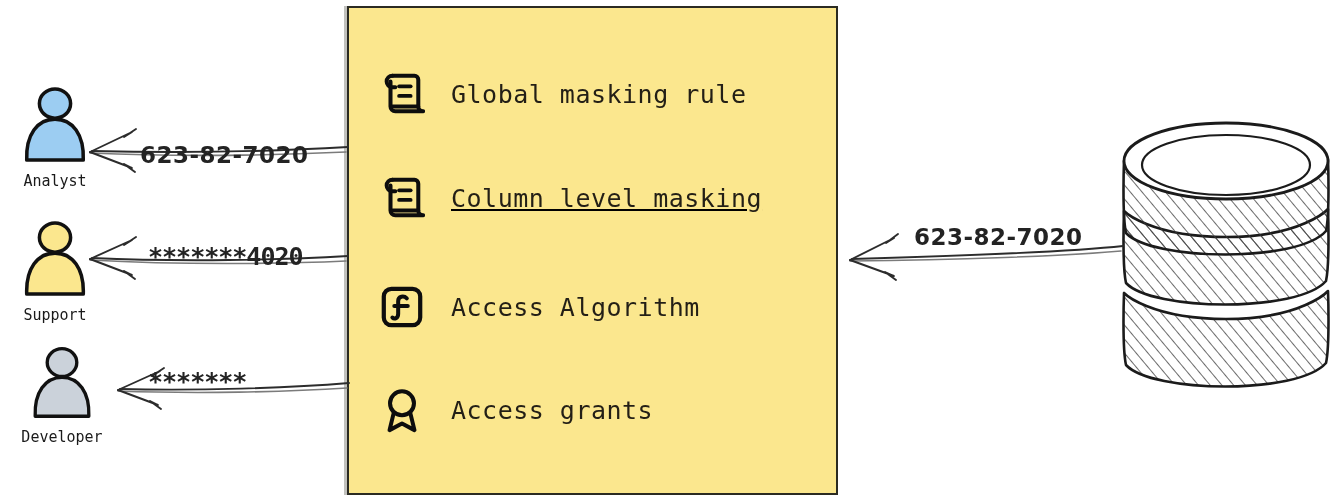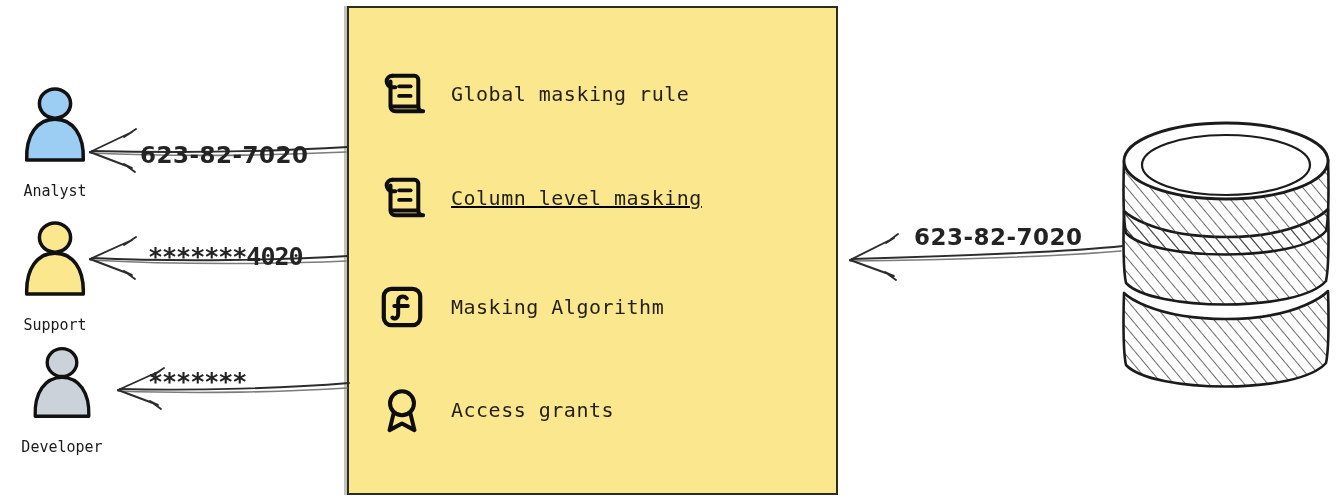--- a/index.html
+++ b/index.html
@@ -24,21 +24,21 @@
     position: absolute;
     width: 110px;
     text-align: center;
   }
   .consumer .person-icon {
     display: block;
     margin: 0 auto;
   }
   .consumer-label {
     display: block;
-    margin-top: 14px;
+    margin-top: 4px;
     font-family: "DejaVu Sans Mono", "Liberation Mono", monospace;
     font-size: 15px;
     font-weight: 500;
     color: #1a1a1a;
     letter-spacing: 0px;
     white-space: nowrap;
   }
 
   
   .arrow-group {
@@ -81,21 +81,21 @@
     gap: 26px;
   }
   .policy-icon {
     width: 46px;
     height: 48px;
     flex: 0 0 46px;
     display: block;
   }
   .policy-text {
     font-family: "DejaVu Sans Mono", "Liberation Mono", monospace;
-    font-size: 20px;
+    font-size: 25px;
     font-weight: 500;
     color: #231f16;
     letter-spacing: 0.5px;
     white-space: nowrap;
   }
 
   
   #database {
     position: absolute;
     left: 1112px;
@@ -170,21 +170,21 @@
     </div>
 
     <div class="policy-row" style="top:275px;">
       <span class="policy-icon">
         <svg viewBox="0 0 48 48" width="46" height="48" aria-hidden="true">
           <rect x="5" y="5" width="38" height="38" rx="8" ry="8" fill="none" stroke="#0d0d0d" stroke-width="4.4"></rect>
           <path d="M29,15 c-3,-3 -9,-2.5 -9,3 v13 c0,5 -4,6 -6,4" fill="none" stroke="#0d0d0d" stroke-width="4.2" stroke-linecap="round" stroke-linejoin="round"></path>
           <line x1="16" y1="23" x2="30" y2="23" stroke="#0d0d0d" stroke-width="4.2" stroke-linecap="round"></line>
         </svg>
       </span>
-      <span class="policy-text">Masking Algorithm</span>
+      <span class="policy-text">Access Algorithm</span>
     </div>
 
     <div class="policy-row" style="top:378px;">
       <span class="policy-icon">
         <svg viewBox="0 0 48 48" width="46" height="48" aria-hidden="true">
           <circle cx="24" cy="17" r="12.5" fill="none" stroke="#0d0d0d" stroke-width="4.2"></circle>
           <path d="M15.5,26.5 L11,45 L24,38 L37,45 L32.5,26.5" fill="none" stroke="#0d0d0d" stroke-width="4.2" stroke-linejoin="round" stroke-linecap="round"></path>
         </svg>
       </span>
       <span class="policy-text">Access grants</span>

